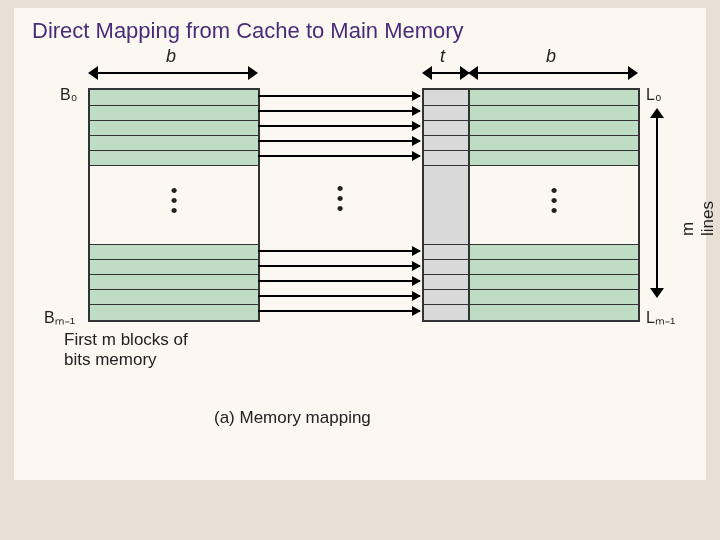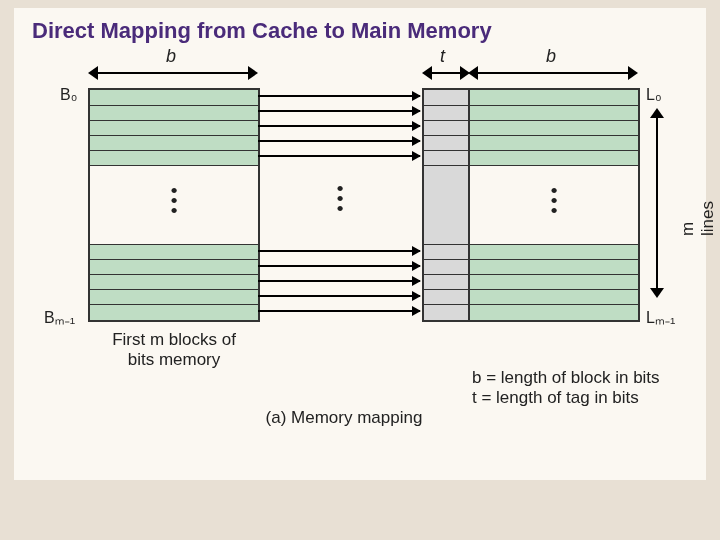--- a/index.html
+++ b/index.html
@@ -1,19 +1,19 @@
 <!DOCTYPE html>
 <html><head>
 <meta charset="utf-8">
 <style>
   html,body{margin:0;padding:0;width:720px;height:540px;background:#e8e0d4;font-family:Georgia,'Times New Roman',serif;color:#222;overflow:hidden}
   .bg-texture{position:absolute;inset:0;background:#e8e0d4;background-image:radial-gradient(#d8d0c4 0.5px,transparent 0.5px);background-size:6px 6px;opacity:.4}
   .page{position:relative;width:720px;height:540px}
   .inner{position:absolute;left:14px;top:8px;right:14px;bottom:60px;background:#fbf8f2}
-  .title{position:absolute;left:32px;top:18px;font-size:22px;color:#4a2b7a;font-family:Arial,Helvetica,sans-serif;font-weight:700}
+  .title{position:absolute;left:32px;top:18px;font-size:22px;color:#4a2b7a;font-family:Arial,Helvetica,sans-serif;font-weight:400}
   .diagram{position:absolute;left:14px;top:56px;right:14px;height:420px}
   
   .mainmem{position:absolute;left:74px;top:32px;width:168px;height:230px;border:2px solid #333}
   .cache-tag{position:absolute;left:408px;top:32px;width:46px;height:230px;border:2px solid #333;border-right:none;background:#d9d9d9}
   .cache-blk{position:absolute;left:454px;top:32px;width:168px;height:230px;border:2px solid #333}
   .band{position:absolute;left:0;right:0;background:#bfddc4}
   .row{position:absolute;left:0;right:0;height:0;border-top:1px solid #333}
   .dots{position:absolute;left:50%;transform:translateX(-50%);font-size:22px;line-height:10px}
   
   .widtharrow{position:absolute;height:14px}
@@ -27,21 +27,21 @@
   .vArrow .line{position:absolute;top:8px;bottom:8px;left:6px;width:2px;background:#000}
   .vArrow .at,.vArrow .ab{position:absolute;left:0;width:0;height:0;border-left:7px solid transparent;border-right:7px solid transparent}
   .vArrow .at{top:0;border-bottom:10px solid #000}
   .vArrow .ab{bottom:0;border-top:10px solid #000}
   .mlines{position:absolute;transform:rotate(-90deg);transform-origin:left top;font-family:Arial,Helvetica,sans-serif;font-size:17px}
   
   .marrow{position:absolute;height:2px;background:#000}
   .marrow::after{content:"";position:absolute;right:-1px;top:-4px;border-top:5px solid transparent;border-bottom:5px solid transparent;border-left:9px solid #000}
   
   .sidelab{position:absolute;font-family:Arial,Helvetica,sans-serif;font-size:16px}
-  .cap{position:absolute;font-family:Arial,Helvetica,sans-serif;font-size:17px;text-align:center}
+  .cap{position:absolute;font-family:Arial,Helvetica,sans-serif;font-size:17px;text-align:left}
 </style>
 </head>
 <body>
 
 <div class="page">
   <div class="bg-texture"></div>
   <div class="inner"></div>
 
   <div class="title">Direct Mapping from Cache to Main Memory</div>
 
@@ -134,20 +134,16 @@
         <div class="line"></div>
         <div class="ab"></div>
     </div>
     <div class="mlines" style="left:664px;top:180px">m lines</div>
 
     <div class="cap" style="left:50px;top:274px;width:220px">
       <span>First m blocks of</span><br>
       <span>bits memory</span><br>
     </div>
 
-    <div class="cap" style="left:458px;top:312px;width:240px;text-align:left">
-      <span>b = length of block in bits</span><br>
-      <span>t = length of tag in bits</span>
-    </div>
 
     <div class="cap" style="left:200px;top:352px;width:260px">(a) Memory mapping</div>
   </div>
 </div>
 
 </body></html>

